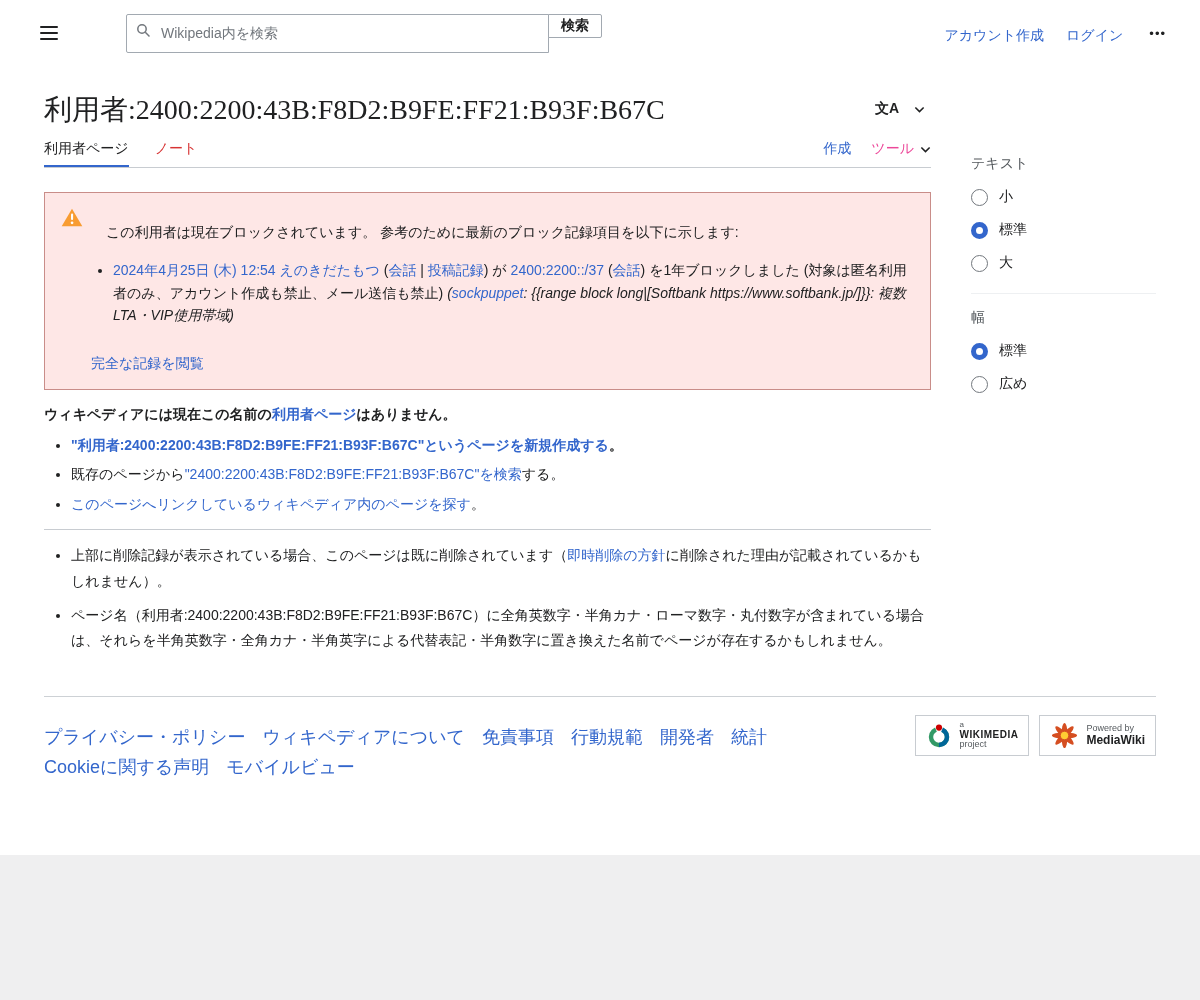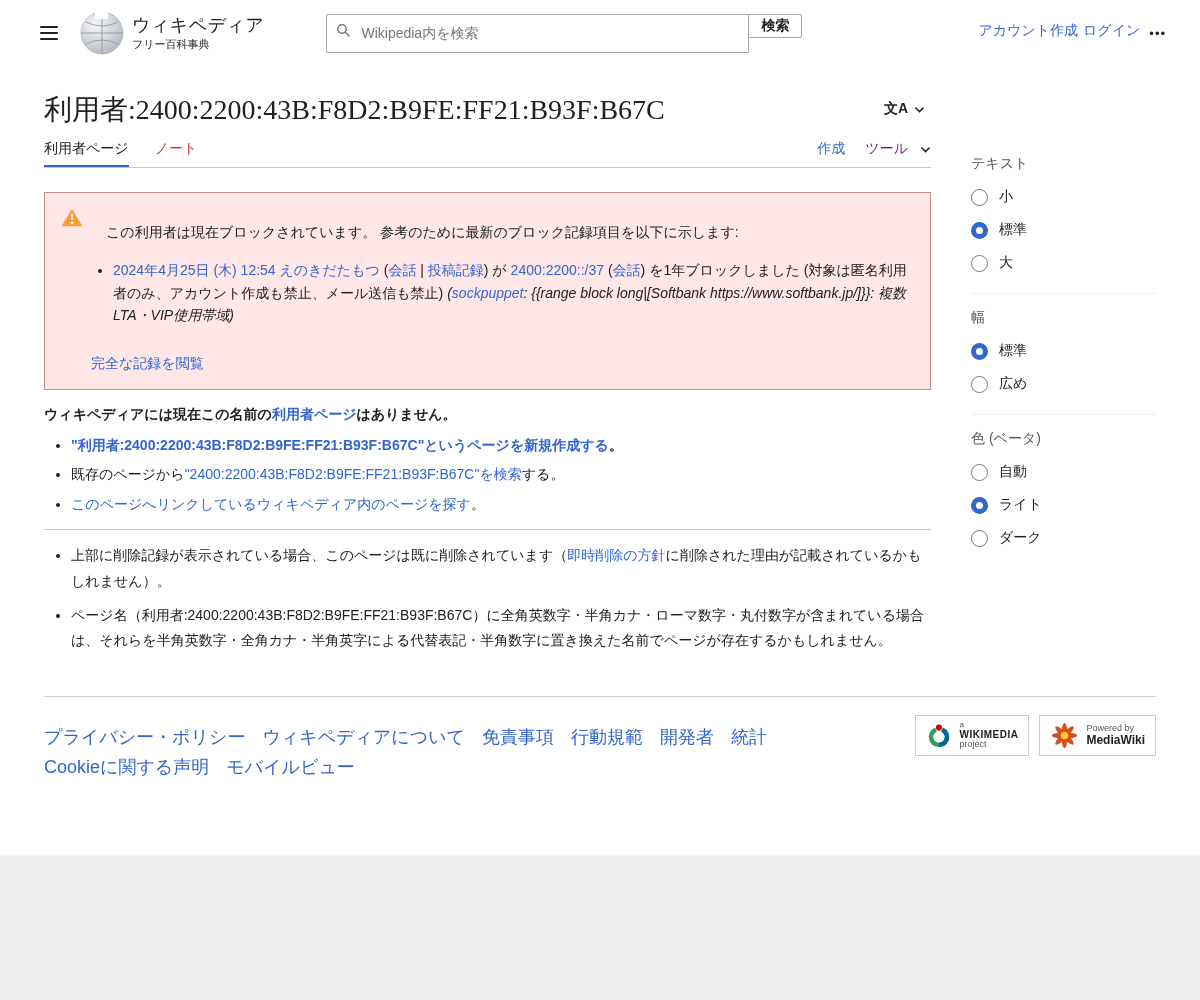--- a/index.html
+++ b/index.html
@@ -20,43 +20,43 @@
   .wordmark-block { display:flex; flex-direction:column; line-height:1.15; }
   .wordmark { font-family:"Liberation Serif","DejaVu Serif",serif; font-size:18px; letter-spacing:0.5px; }
   .tagline { font-size:11px; color:#202122; margin-top:2px; }
   .search-wrap { display:flex; margin-left:62px; width:476px; position:relative; }
   .search-wrap .mag { position:absolute; left:10px; top:9px; }
   .search-input { flex:1; height:39px; border:1px solid #a2a9b1; border-radius:2px 0 0 2px;
     padding:4px 8px 4px 34px; font-size:14px; outline:none; color:#202122; }
   .search-input::placeholder { color:#72777d; }
   .search-btn { height:24px; padding:0 12px; border:1px solid #a2a9b1; margin-left:-1px;
     background:#fff; border-radius:0 2px 2px 0; font-weight:bold; font-size:14px; color:#202122; }
-  .user-nav { margin-left:auto; display:flex; align-items:flex-start; gap:5px; font-size:14px; }
+  .user-nav { margin-left:auto; display:flex; align-items:flex-end; gap:22px; font-size:14px; }
   .more-btn { background:none; border:none; font-size:13px; letter-spacing:1px; color:#202122; padding:4px; }
 
   
   .page-body { display:flex; padding:0 44px; min-height:630px; align-items:flex-start; }
   .content { flex:1; min-width:0; padding-top:26px; }
   .sidebar { width:185px; margin-left:40px; flex-shrink:0; padding-top:74px; }
 
   
   .title-row { display:flex; justify-content:space-between; align-items:flex-start; }
   h1.page-title { margin:0; font-family:"Liberation Serif","DejaVu Serif",serif;
     font-weight:normal; font-size:28px; line-height:1.3; }
-  .lang-btn { display:flex; align-items:center; gap:6px; background:none; border:none;
+  .lang-btn { display:flex; align-items:center; gap:15px; background:none; border:none;
     font-size:14px; font-weight:bold; color:#202122; padding:8px 6px; }
   .tabs-row { display:flex; justify-content:space-between; align-items:flex-end;
     border-bottom:1px solid #c8ccd1; margin-top:6px; }
   .tabs-left { display:flex; gap:26px; }
   .tab { display:inline-block; padding:6px 0 9px; font-size:14px; color:#202122; }
   .tab.active { padding-bottom:7px; border-bottom:2px solid #3366cc; }
   .tab.redlink { color:#d73333; }
   .tabs-right { display:flex; align-items:center; gap:20px; padding-bottom:9px; }
-  .tools-btn { display:flex; align-items:center; gap:12px; background:none; border:none;
-    font-size:14px; color:#701a75; padding:0;text-align:center; }
+  .tools-btn { display:flex; align-items:center; gap:6px; background:none; border:none;
+    font-size:14px; color:#ec4899; padding:0;text-align:center; }
 
   
   .block-notice { margin-top:24px; background:#fee7e6; border:1px solid #c98d89;
     padding:13px 18px 14px 46px; position:relative; line-height:1.62; }
   .warn-icon { position:absolute; left:16px; top:15px; }
   .bn-intro { margin:15px; }
   .block-notice ul { margin:7px 0 22px; padding-left:22px; }
   .block-notice li { line-height:1.62; }
   .it { font-style:italic; }
   .view-log { display:inline-block; margin-top:3px; }
@@ -102,38 +102,20 @@
 </style>
 </head>
 <body>
 
 <header class="site-header">
   <button class="hamburger">
     <span></span>
       <span></span>
       <span></span>
   </button>
-  <a class="logo">
-    <svg width="44" height="44" viewBox="0 0 44 44">
-      <defs>
-          <radialGradient id="g1" cx="35%" cy="30%" r="75%">
-        <stop offset="0%" stop-color="#f4f5f6"></stop>
-            <stop offset="100%" stop-color="#b7bcc2"></stop>
-      </radialGradient>
-        </defs>
-      <circle cx="22" cy="22" r="21" fill="url(#g1)" stroke="#9ea4aa" stroke-width="0.6"></circle>
-      <path d="M22 1 v42 M1 22 h42" stroke="#8d939a" stroke-width="0.8" fill="none"></path>
-      <path d="M6 11 q16 8 32 0 M6 33 q16 -8 32 0" stroke="#8d939a" stroke-width="0.8" fill="none"></path>
-      <rect x="15" y="0" width="13" height="8" fill="#fff"></rect>
-    </svg>
-    <span class="wordmark-block">
-      <span class="wordmark">ウィキペディア</span>
-      <span class="tagline">フリー百科事典</span>
-    </span>
-  </a>
   <div class="search-wrap">
     <svg class="mag" width="15" height="15" viewBox="0 0 20 20">
       <circle cx="8" cy="8" r="5.6" fill="none" stroke="#72777d" stroke-width="2"></circle>
       <line x1="12.4" y1="12.4" x2="18" y2="18" stroke="#72777d" stroke-width="2"></line>
     </svg>
     <input class="search-input" placeholder="Wikipedia内を検索" style="">
     <button class="search-btn">検索</button>
   </div>
   <nav class="user-nav">
     <a>アカウント作成</a>
@@ -225,35 +207,20 @@
       <label class="radio-row">
         <span class="radio checked"></span>
         <span>標準</span>
       </label>
       <label class="radio-row">
         <span class="radio"></span>
         <span>広め</span>
       </label>
     </div>
 
-    <div class="sb-section">
-      <div class="sb-label">色 (ベータ)</div>
-      <label class="radio-row">
-        <span class="radio"></span>
-        <span>自動</span>
-      </label>
-      <label class="radio-row">
-        <span class="radio checked"></span>
-        <span>ライト</span>
-      </label>
-      <label class="radio-row">
-        <span class="radio"></span>
-        <span>ダーク</span>
-      </label>
-    </div>
   </aside>
 </div>
 
 <footer class="page-footer">
   <ul class="footer-links">
     <li><a>プライバシー・ポリシー</a></li>
     <li><a>ウィキペディアについて</a></li>
     <li><a>免責事項</a></li>
     <li><a>行動規範</a></li>
     <li><a>開発者</a></li>

